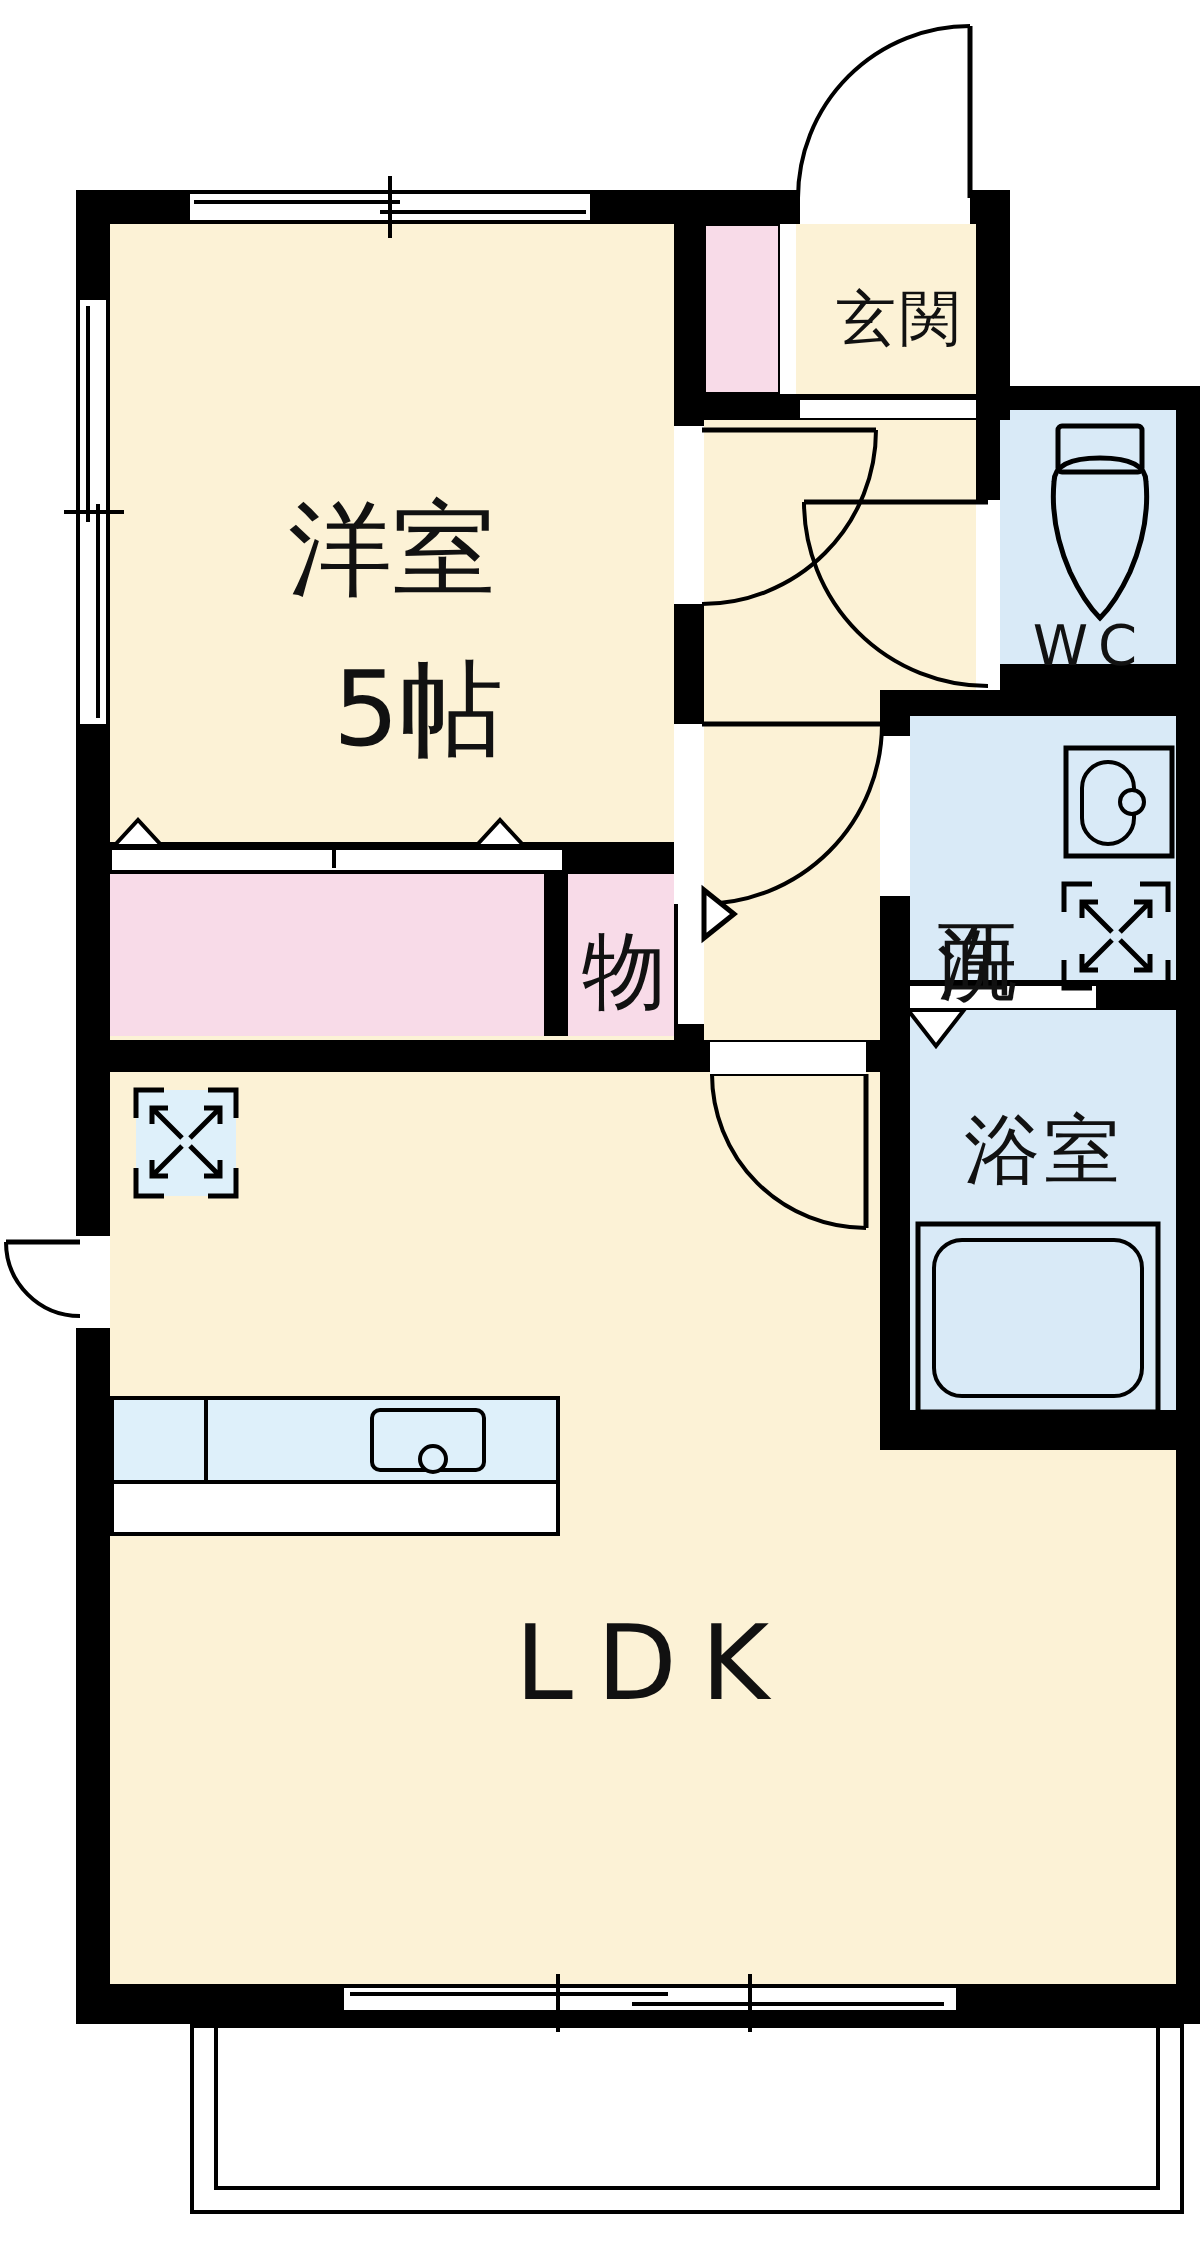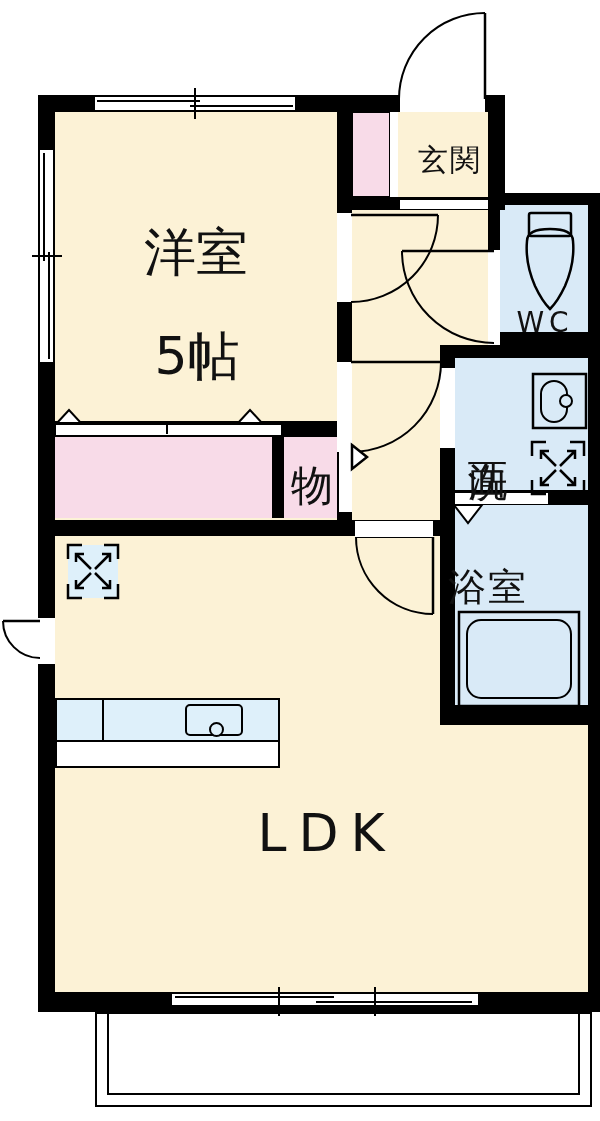--- a/index.html
+++ b/index.html
@@ -126,22 +126,22 @@
       <path d="M95,569 L110,554 M110,562 V554 H102"></path>
       <path d="M91,573 L76,588 M76,580 V588 H84"></path>
       <path d="M95,573 L110,588 M110,580 V588 H102"></path>
     </g>
     <g stroke="#000" fill="none">
       <rect x="459" y="612" width="120" height="94" stroke-width="2.5"></rect>
       <rect x="467" y="620" width="104" height="78" rx="14" stroke-width="2"></rect>
     </g>
   </svg>
 
-  <div class="label" style="left:196px;top:252px;font-size:52px;">洋室</div>
-  <div class="label" style="left:197px;top:356px;font-size:52px;">5帖</div>
+  <div class="label" style="left:196px;top:276px;font-size:52px;">洋室</div>
+  <div class="label" style="left:209px;top:356px;font-size:52px;">5帖</div>
   <div class="label" style="left:450px;top:160px;font-size:30px;letter-spacing:2px;">玄関</div>
   <div class="label" style="left:545px;top:323px;font-size:28px;letter-spacing:5px;">WC</div>
   <div class="label" style="left:488px;top:430px;font-size:40px;writing-mode:vertical-rl;text-orientation:upright;">洗面</div>
-  <div class="label" style="left:488px;top:576px;font-size:38px;letter-spacing:2px;margin-top:12px;">浴室</div>
+  <div class="label" style="left:522px;top:576px;font-size:38px;letter-spacing:2px;">浴室</div>
   <div class="label" style="left:312px;top:486px;font-size:42px;">物</div>
   <div class="label" style="left:327px;top:833px;font-size:52px;letter-spacing:12px;">LDK</div>
 
 </div>
 
 </body></html>

